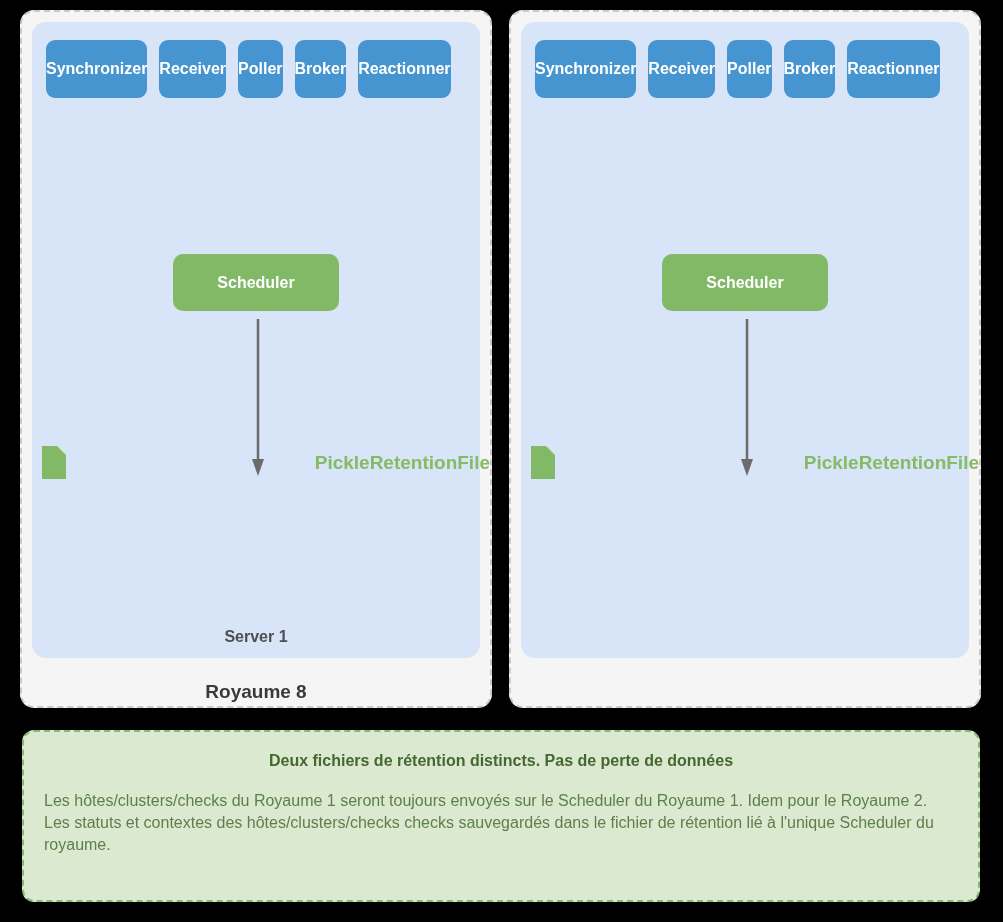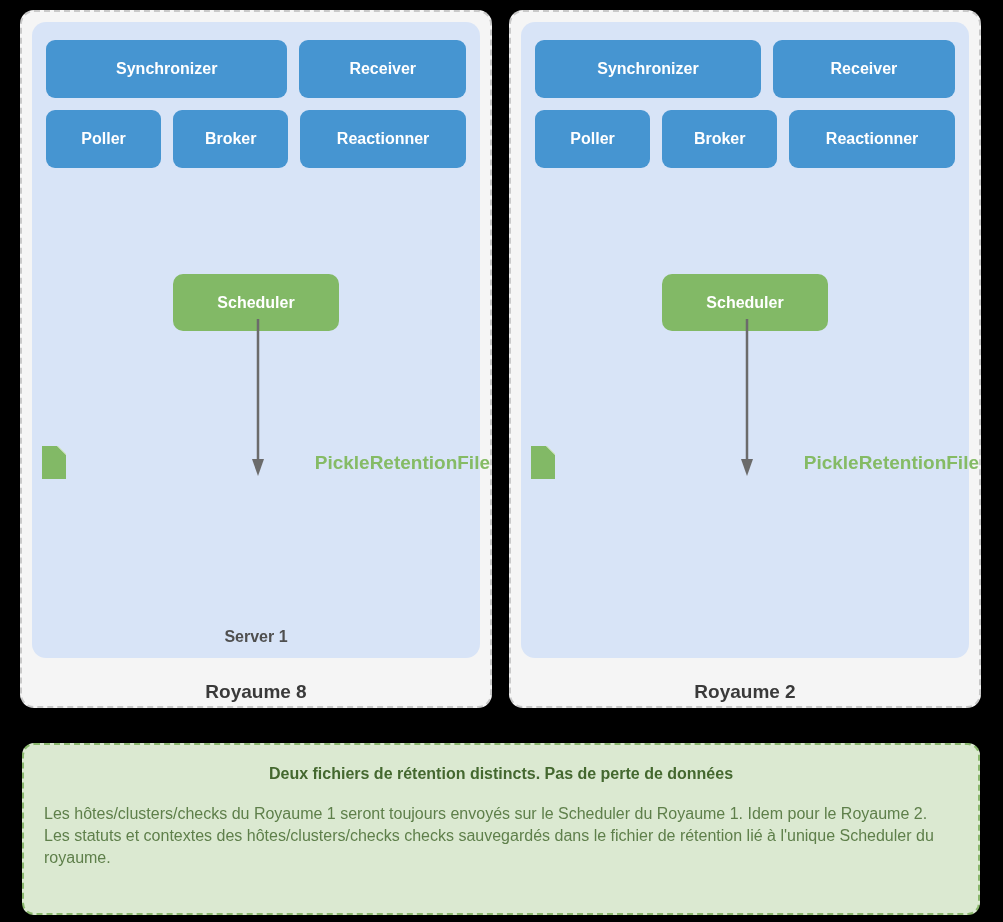--- a/index.html
+++ b/index.html
@@ -28,21 +28,21 @@
     position: relative;
     margin: 10px;
     height: 636px;
     background: var(--server-bg, #d8e4f7);
     border-radius: 14px;
   }
 
   .components {
     padding: 18px 14px 0 14px;
     display: flex;
-    flex-direction: column;
+    flex-direction: row;
     gap: 12px;
   }
   .comp-row {
     display: flex;
     gap: 12px;
   }
   .node {
     height: 58px;
     background: var(--node-blue, #4695d1);
     border-radius: 9px;
@@ -53,21 +53,21 @@
     align-items: center;
     justify-content: center;
   }
   .f-1   { flex: 1; }
   .f-145 { flex: 1.45; }
   .f-144 { flex: 1.44; }
   .f-124 { flex: 1.24; }
 
   .scheduler {
     position: absolute;
-    top: 252px;
+    top: 232px;
     left: 50%;
     transform: translateX(-50%);
     width: 166px; height: 57px;
     background: var(--scheduler-green, #82b966);
     border-radius: 10px;
     color: #fff;
     font-size: 16px;
     font-weight: bold;
     display: flex;
     align-items: center;
@@ -134,21 +134,20 @@
 
   
   .note {
     position: absolute;
     left: 22px; top: 730px;
     width: 958px; height: 172px;
     background: var(--note-bg, #dbe9d1);
     border: 2px dashed var(--note-border, #8ab86d);
     border-radius: 12px;
     padding: 20px 20px 0 20px;
-    margin-top: 13px;
   }
   .note-title {
     text-align: center;
     color: var(--note-title, #44682f);
     font-size: 16px;
     font-weight: bold;
     margin-bottom: 20px;
   }
   .note-body {
     color: var(--note-text, #5e7f4a);
@@ -211,21 +210,20 @@
       <line x1="8" y1="0" x2="8" y2="142" stroke="#6b6b6b" stroke-width="2.5"></line>
       <polygon points="2,140 14,140 8,157" fill="#6b6b6b"></polygon>
     </svg>
 
     <div class="pickle">
       <span class="file-icon"></span>
       <span class="pickle-label">PickleRetentionFile</span>
     </div>
 
   </div>
-  <div class="realm-label">Royaume 2</div>
 </section>
 
 <aside class="note">
   <div class="note-title">Deux fichiers de rétention distincts. Pas de perte de données</div>
   <div class="note-body">
     <p>Les hôtes/clusters/checks du Royaume 1 seront toujours envoyés sur le Scheduler du Royaume 1. Idem pour le Royaume 2.</p>
     <p>Les statuts et contextes des hôtes/clusters/checks checks sauvegardés dans le fichier de rétention lié à l'unique Scheduler du royaume.</p>
   </div>
 </aside>
 

